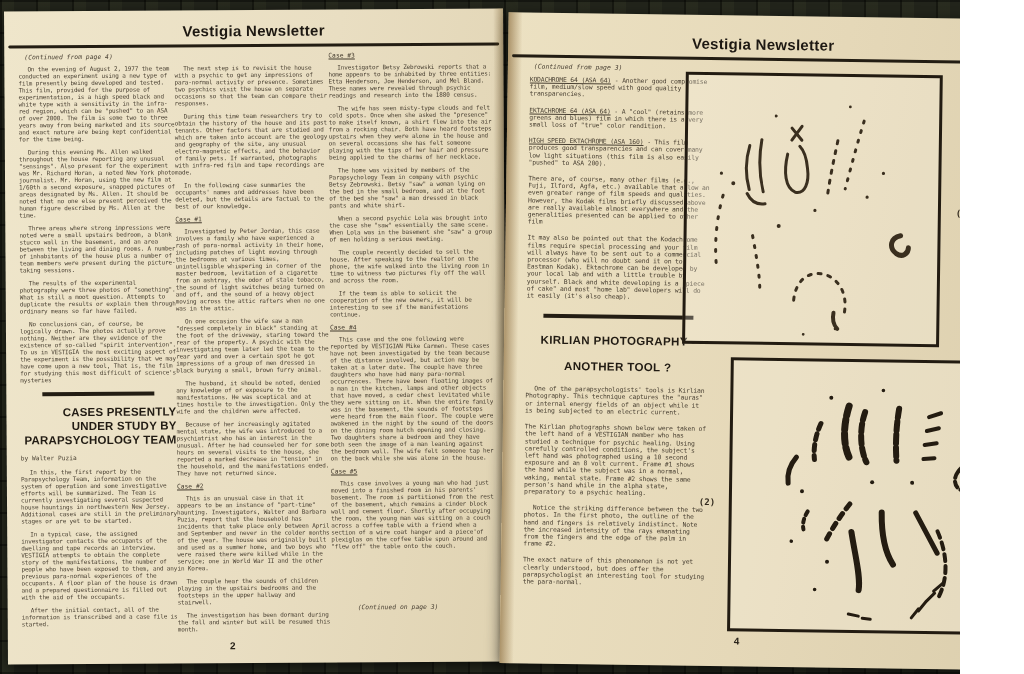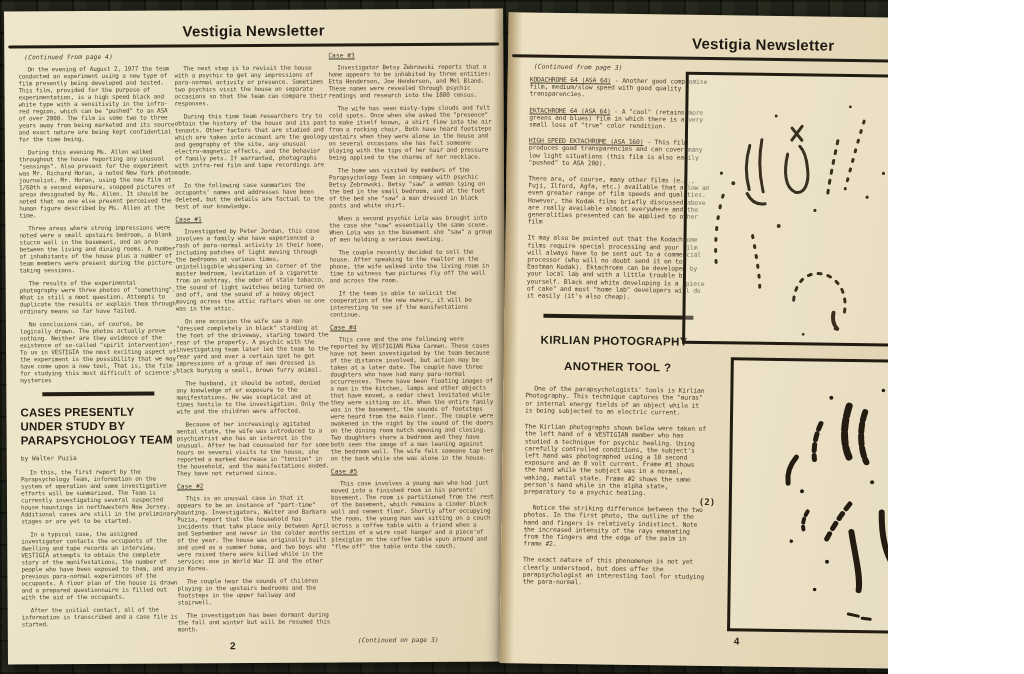--- a/index.html
+++ b/index.html
@@ -1,17 +1,17 @@
 <!DOCTYPE html>
 <html><head>
 <meta charset="utf-8">
 <style>
   html,body{margin:0;padding:0;}
   .scene{
-    position:relative;width:888px;height:674px;overflow:hidden;
+    position:relative;width:960px;height:674px;overflow:hidden;
     background-color:#22241b;
     background-image:
       repeating-linear-gradient(90deg, rgba(0,0,0,.45) 0 2px, rgba(0,0,0,0) 2px 36px),
       repeating-linear-gradient(0deg, rgba(0,0,0,.38) 0 2px, rgba(0,0,0,0) 2px 32px),
       repeating-linear-gradient(90deg, rgba(90,95,60,.12) 0 14px, rgba(0,0,0,0) 14px 36px);
     font-family:"Liberation Sans", sans-serif;
     text-decoration:underline;
   }
   .page{
     position:absolute;
@@ -31,21 +31,21 @@
   .head-rule{position:absolute;left:4px;right:4px;height:3px;background:#231d13;border-radius:2px;}
 
   .cont-note{font-family:"DejaVu Sans Mono", monospace;font-style:italic;font-size:6.4px;color:#4a4134;}
   .tw{font-family:"DejaVu Sans Mono", monospace;font-size:6px;line-height:7px;color:#4b4234;
       margin:0 0 6px 0;text-indent:9px;letter-spacing:-.15px;}
   .col{position:absolute;overflow:hidden;}
   .case-head{font-family:"DejaVu Sans Mono", monospace;font-size:6.3px;color:#453c2f;
       text-decoration:underline;margin:5px 0 5px 0;}
   .u{text-decoration:underline;}
   .divider{width:112px;height:4px;background:#231d13;margin:9px auto 9px auto;}
-  .section-head{font-weight:bold;font-size:11.5px;line-height:14px;text-align:left;
+  .section-head{font-weight:bold;font-size:11.5px;line-height:14px;text-align:right;
       color:#211b13;margin:4px 0 7px 0;letter-spacing:.2px;}
   .byline{font-family:"DejaVu Sans Mono", monospace;font-size:6.2px;color:#4b4234;margin:0 0 7px 0;}
   .pagenum{position:absolute;font-weight:bold;font-size:10px;color:#2a241b;}
   .footer-note{position:absolute;font-family:"DejaVu Sans Mono", monospace;font-style:italic;
       font-size:6.4px;color:#4a4134;}
 
   
   .page-right .tw{font-size:6.4px;line-height:7.2px;margin-bottom:9px;}
   .film{text-indent:0;}
   .kirlian-head{font-weight:bold;font-size:11.5px;text-align:center;color:#211b13;
@@ -104,21 +104,21 @@
       <p class="tw">The home was visited by members of the Parapsychology Team in company with psychic Betsy Zebrowski.  Betsy "saw" a woman lying on the bed in the small bedroom, and at the foot of the bed she "saw" a man dressed in black pants and white shirt.</p>
       <p class="tw">When a second psychic Lola was brought into the case she "saw" essentially the same scene.  When Lola was in the basement she "saw" a group of men holding a serious meeting.</p>
       <p class="tw">The couple recently decided to sell the house.  After speaking to the realtor on the phone, the wife walked into the living room in time to witness two pictures fly off the wall and across the room.</p>
       <p class="tw">If the team is able to solicit the cooperation of the new owners, it will be interesting to see if the manifestations continue.</p>
       <div class="case-head">Case #4</div>
       <p class="tw">This case and the one following were reported by VESTIGIAN Mike Carmen.  These cases have not been investigated by the team because of the distance involved, but action may be taken at a later date.  The couple have three daughters who have had many para-normal occurrences.  There have been floating images of a man in the kitchen, lamps and other objects that have moved, a cedar chest levitated while they were sitting on it.  When the entire family was in the basement, the sounds of footsteps were heard from the main floor.  The couple were awakened in the night by the sound of the doors on the dining room hutch opening and closing.  Two daughters share a bedroom and they have both seen the image of a man leaning against the bedroom wall. The wife felt someone tap her on the back while she was alone in the house.</p>
       <div class="case-head">Case #5</div>
       <p class="tw">This case involves a young man who had just moved into a finished room in his parents' basement.  The room is partitioned from the rest of the basement, which remains a cinder block wall and cement floor.  Shortly after occupying the room, the young man was sitting on a couch across a coffee table with a friend when a section of a wire coat hanger and a piece'of plexiglas on the coffee table spun around and "flew off" the table onto the couch.</p>
     </div>
 
-    <div class="footer-note" style="left:350px;top:627px;">(Continued on page 3)</div>
+    <div class="footer-note" style="left:350px;top:594px;">(Continued on page 3)</div>
     <div class="pagenum" style="left:222px;top:630px;">2</div>
   </div>
 
   <div class="page page-right">
     <div class="masthead" style="top:20px;">Vestigia Newsletter</div>
     <div class="head-rule" style="top:42px;"></div>
     <div class="cont-note" style="position:absolute;left:26px;top:50px;">(Continued from page 3)</div>
 
     <div class="col" style="left:22px;top:64px;width:184px;height:580px;">
       <p class="tw film"><span class="u">KODACHROME 64 (ASA 64)</span><span> - Another good compromise film, medium/slow speed with good quality transparencies.</span></p>

